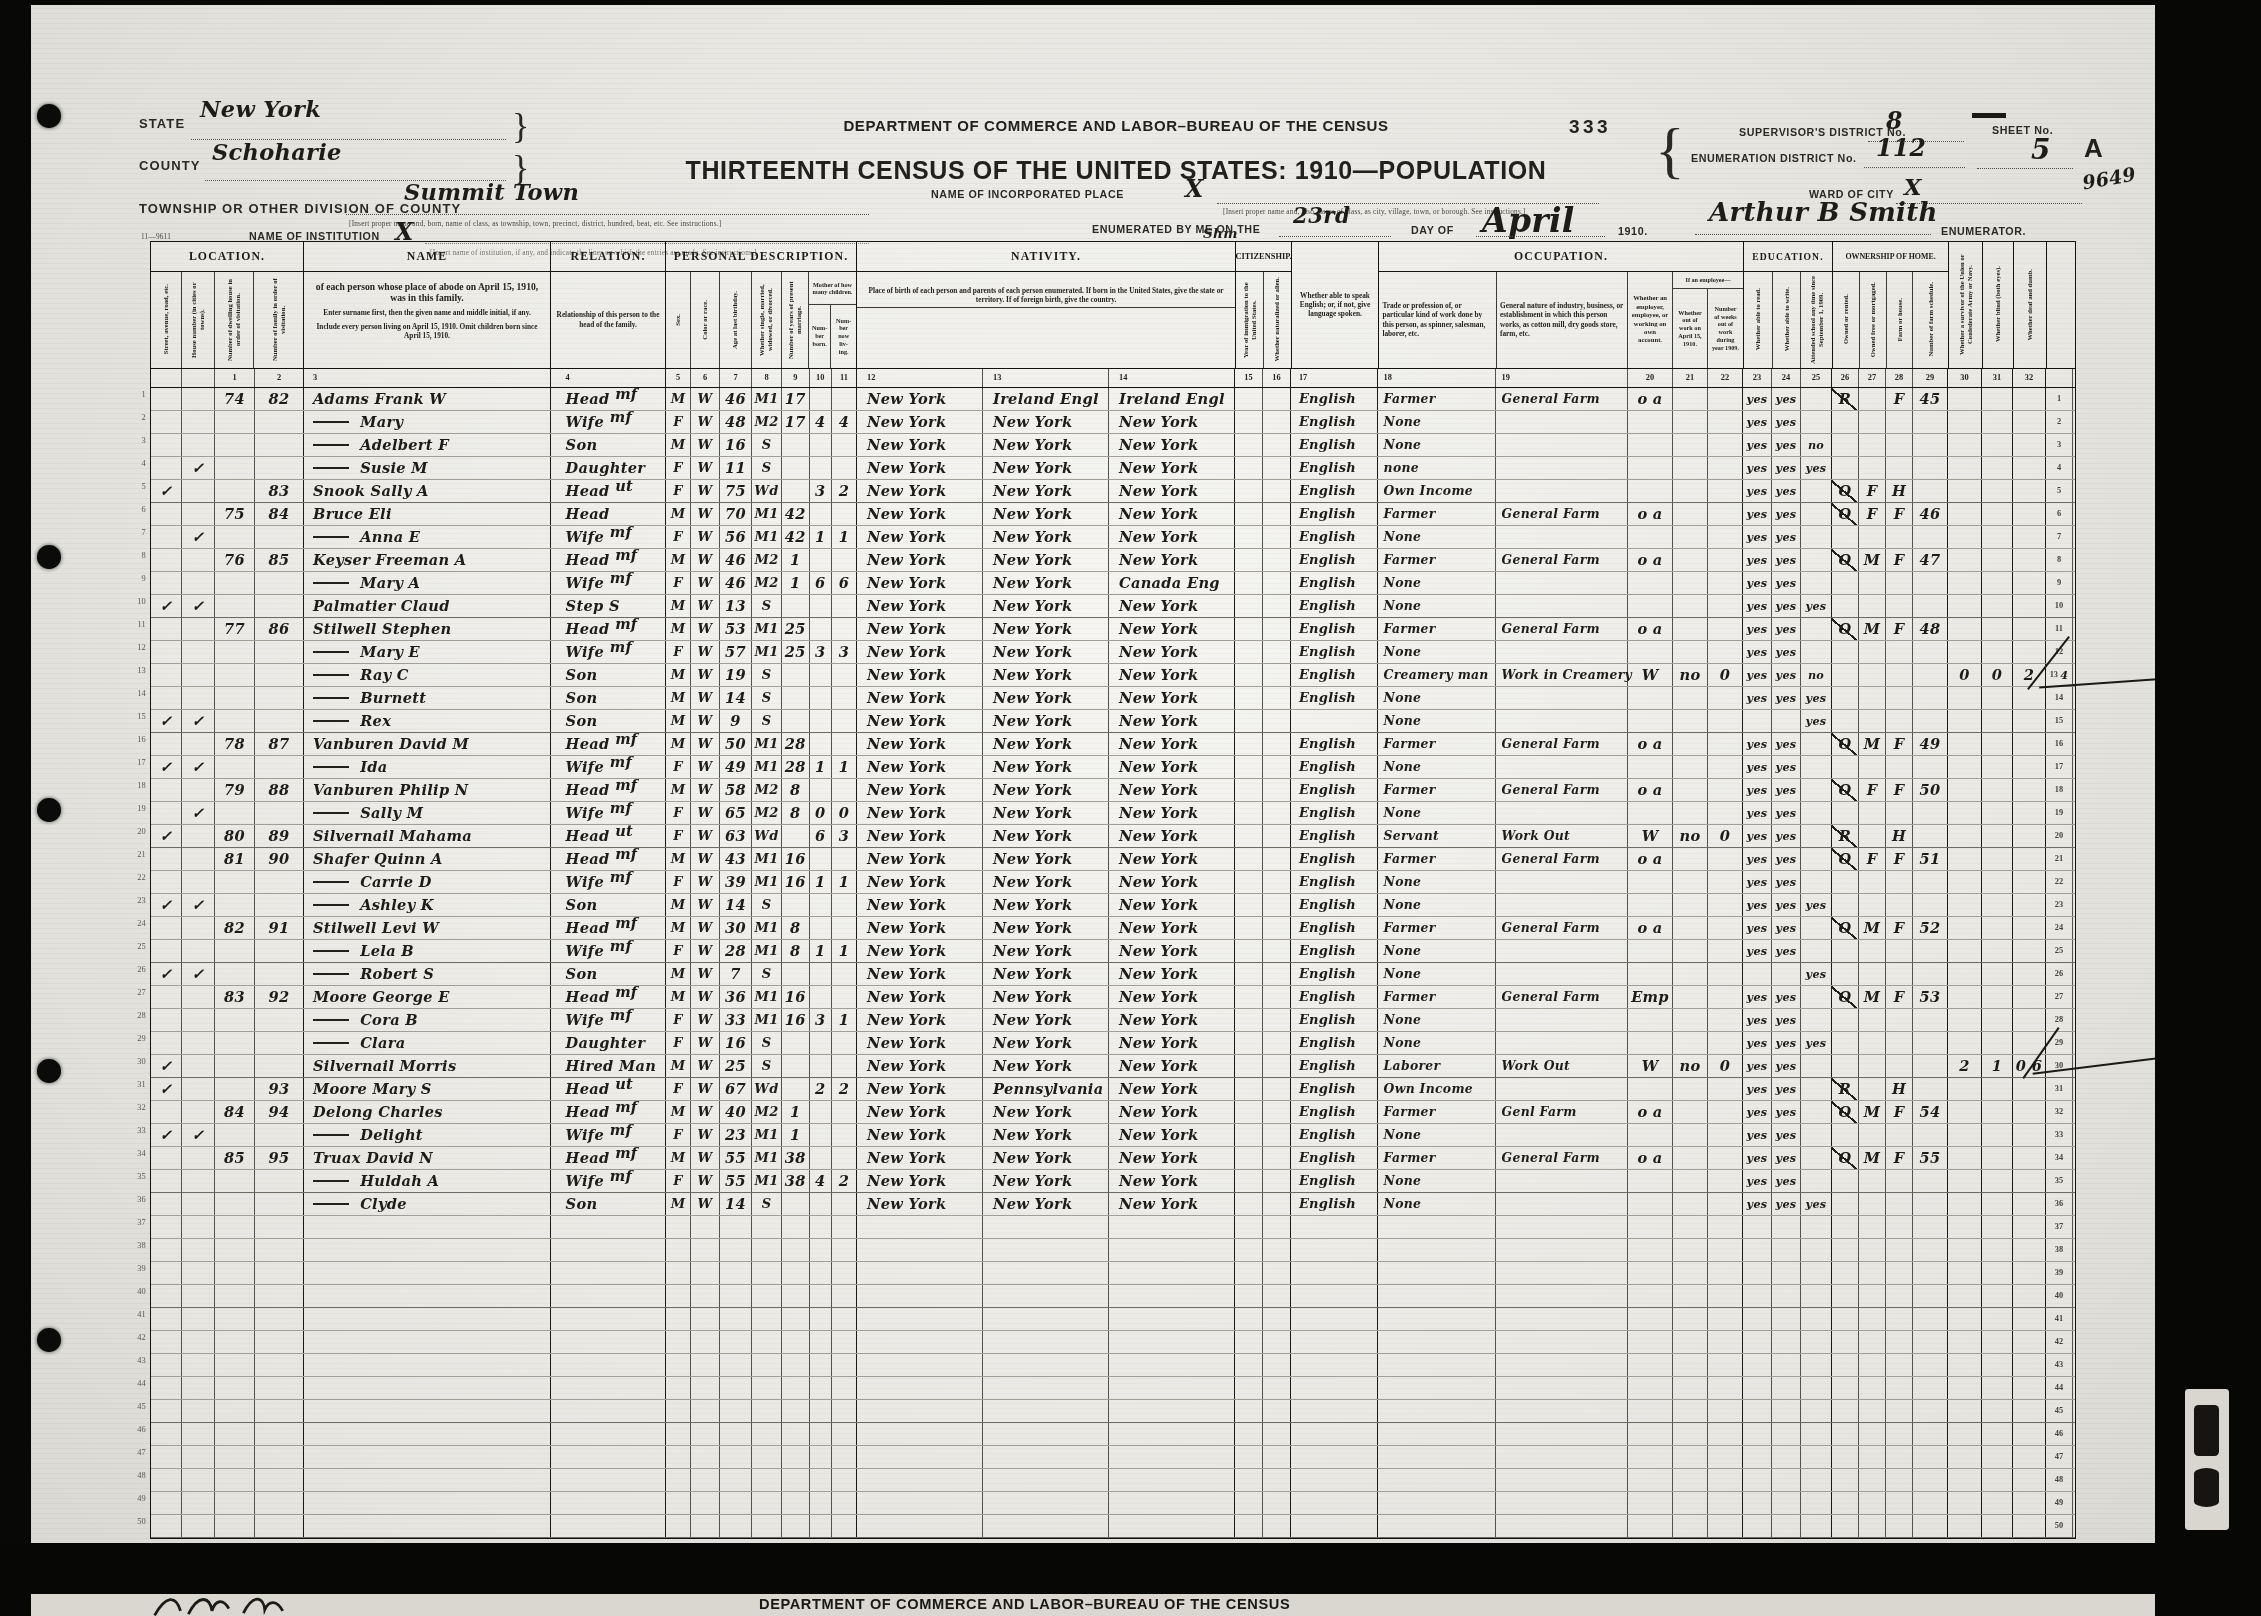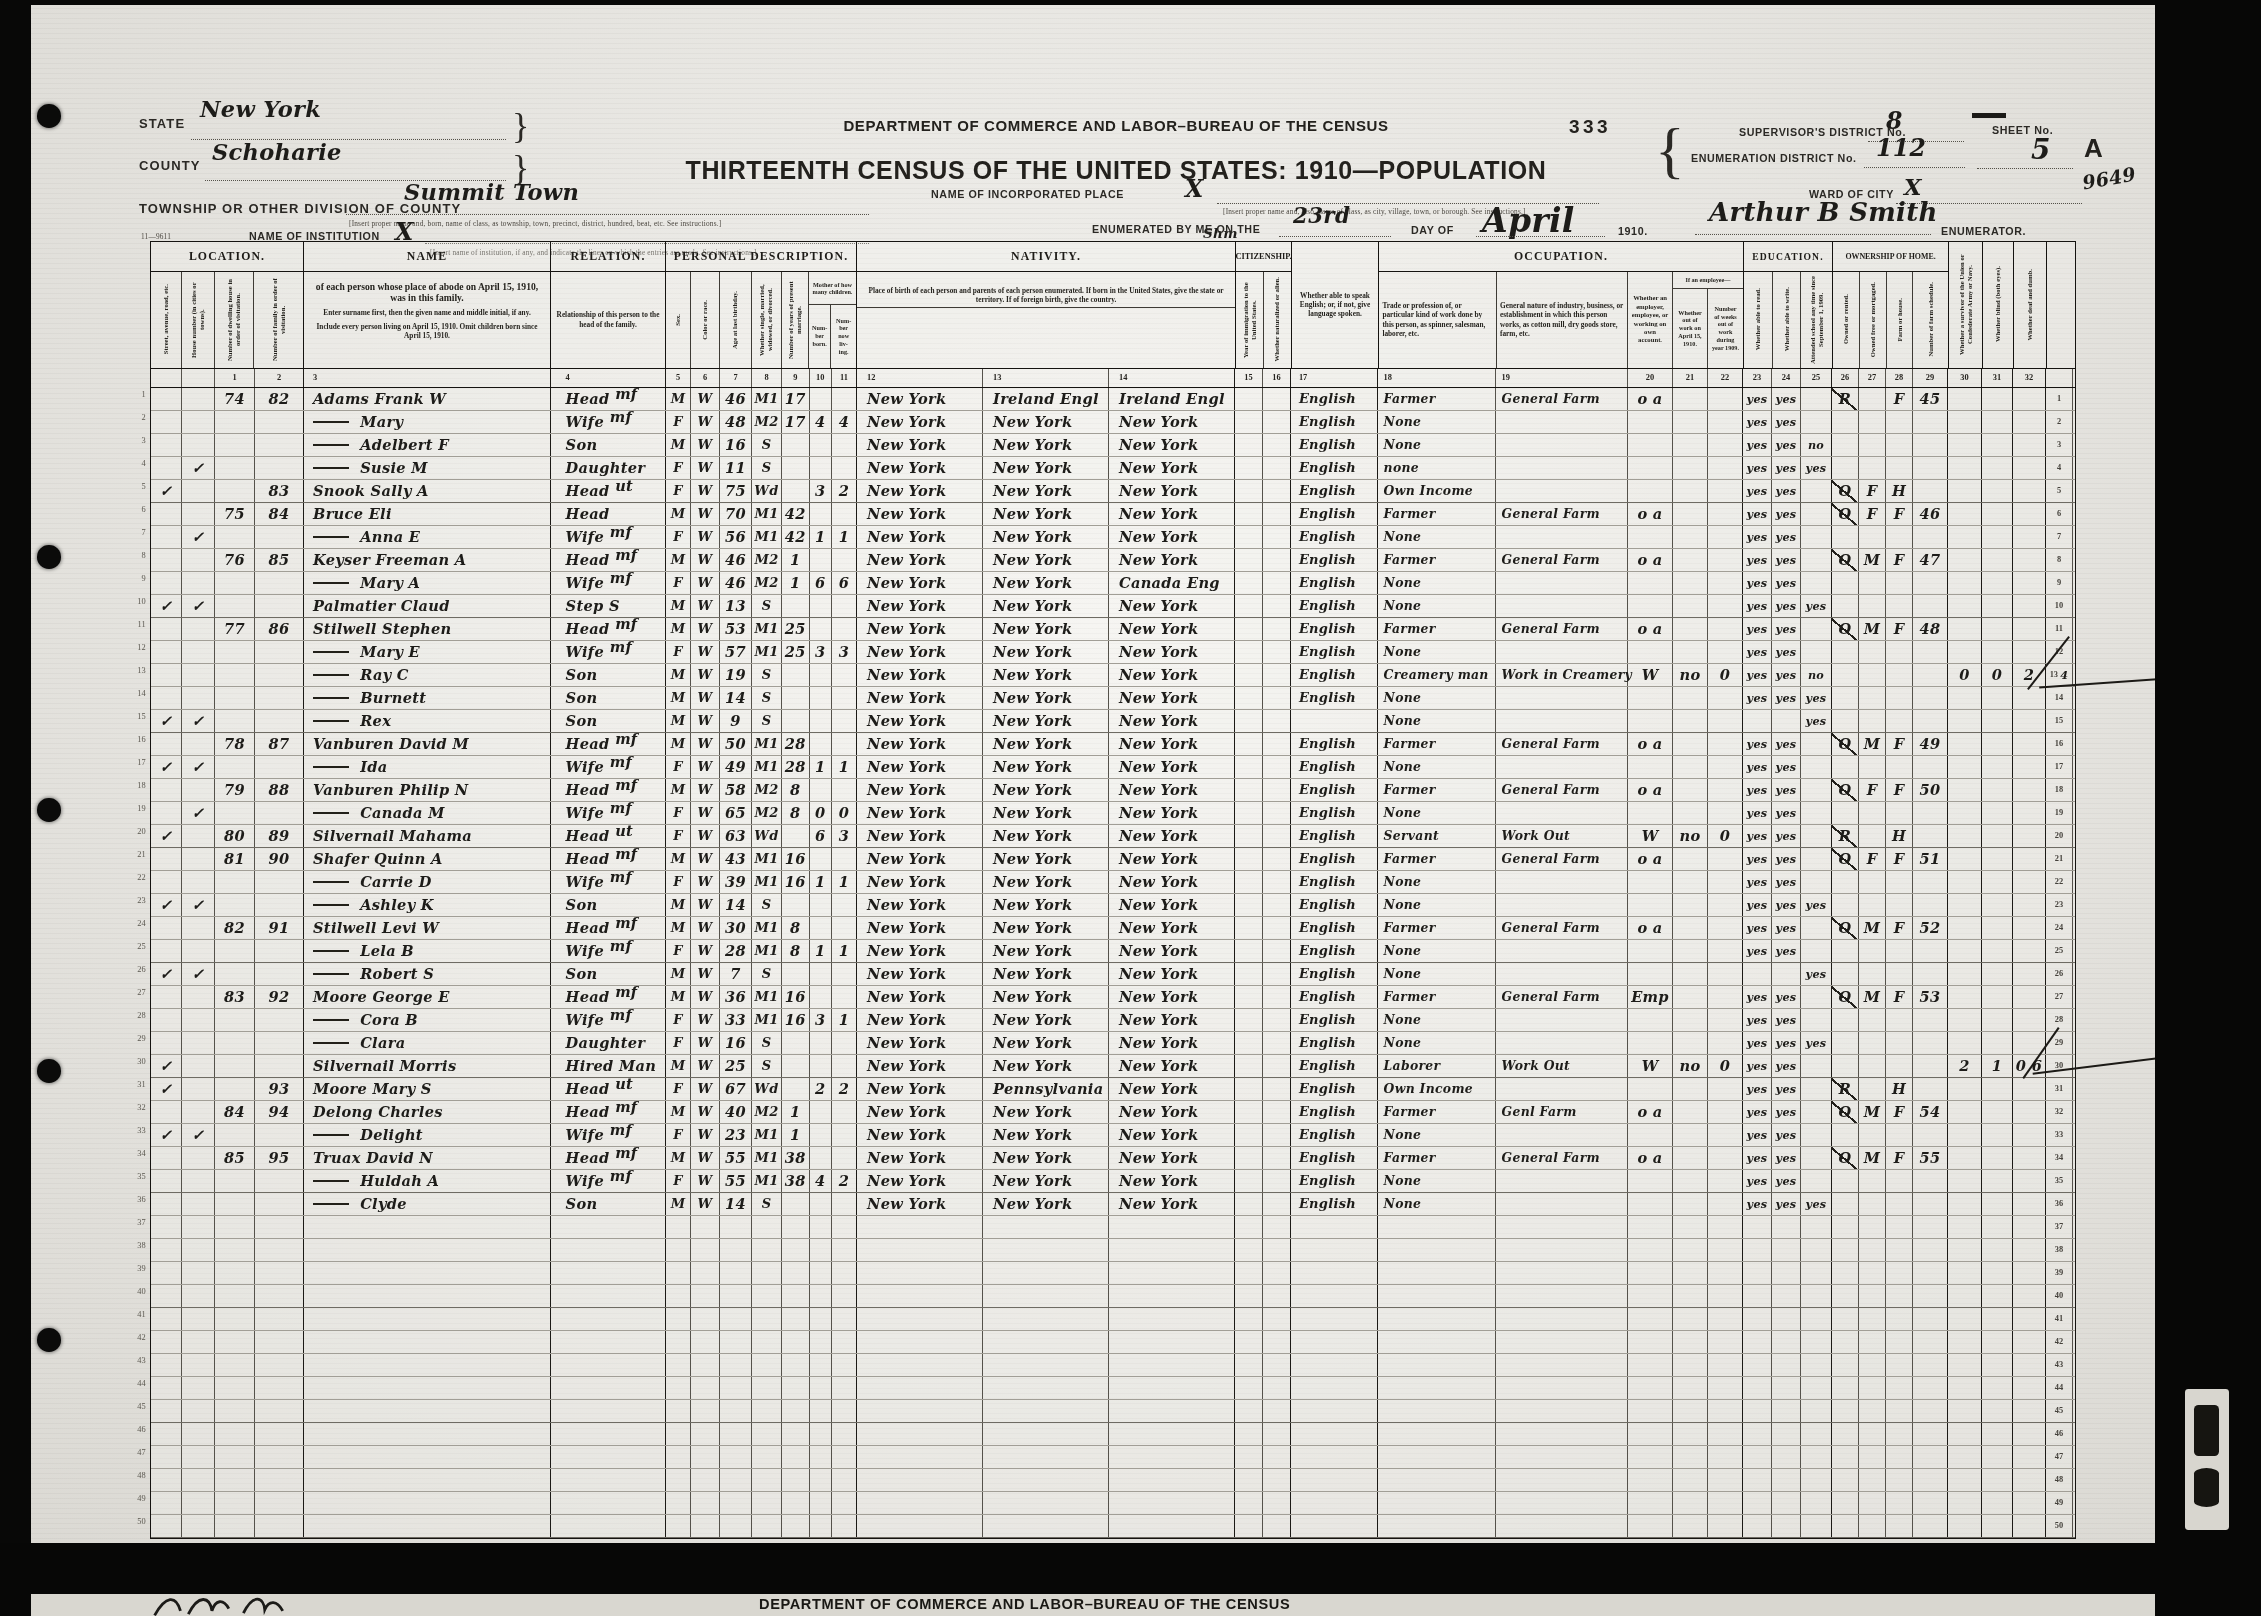--- a/index.html
+++ b/index.html
@@ -1730,21 +1730,21 @@
           </div>
           <div class="brow">
             <div class="bc cS"></div>
             <div class="bc cH">
               <span class="hw">✓</span>
             </div>
             <div class="bc cD"></div>
             <div class="bc cF gx"></div>
             <div class="bc cN gx">
               <span class="dit"></span>
-              <span class="hw">Canada M</span>
+              <span class="hw">Sally M</span>
             </div>
             <div class="bc cR gx">
               <span class="hw">Wife</span>
               <span class="hw rm">mf</span>
             </div>
             <div class="bc cSx">
               <span class="hw">F</span>
             </div>
             <div class="bc cC">
               <span class="hw">W</span>

